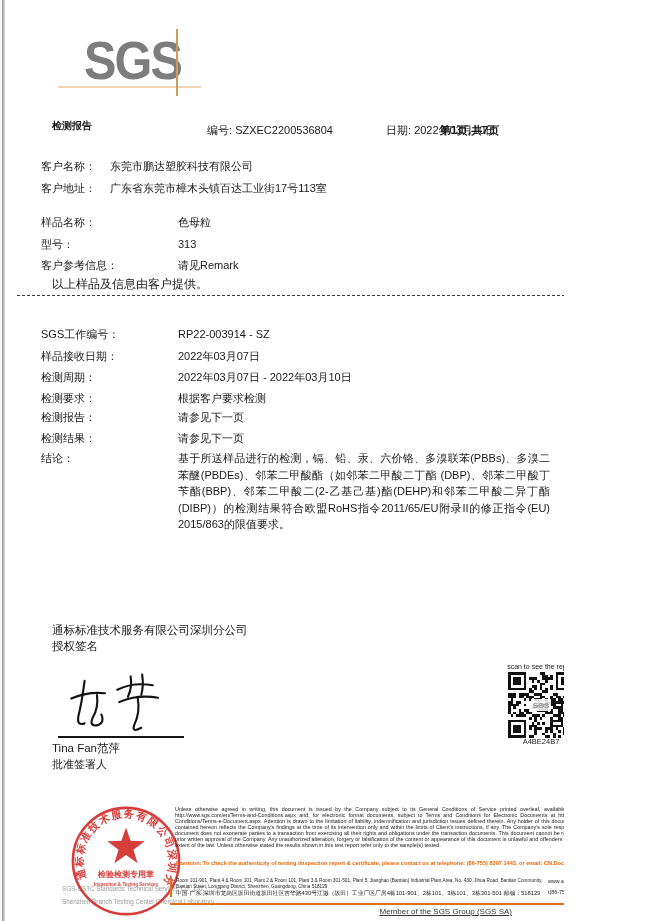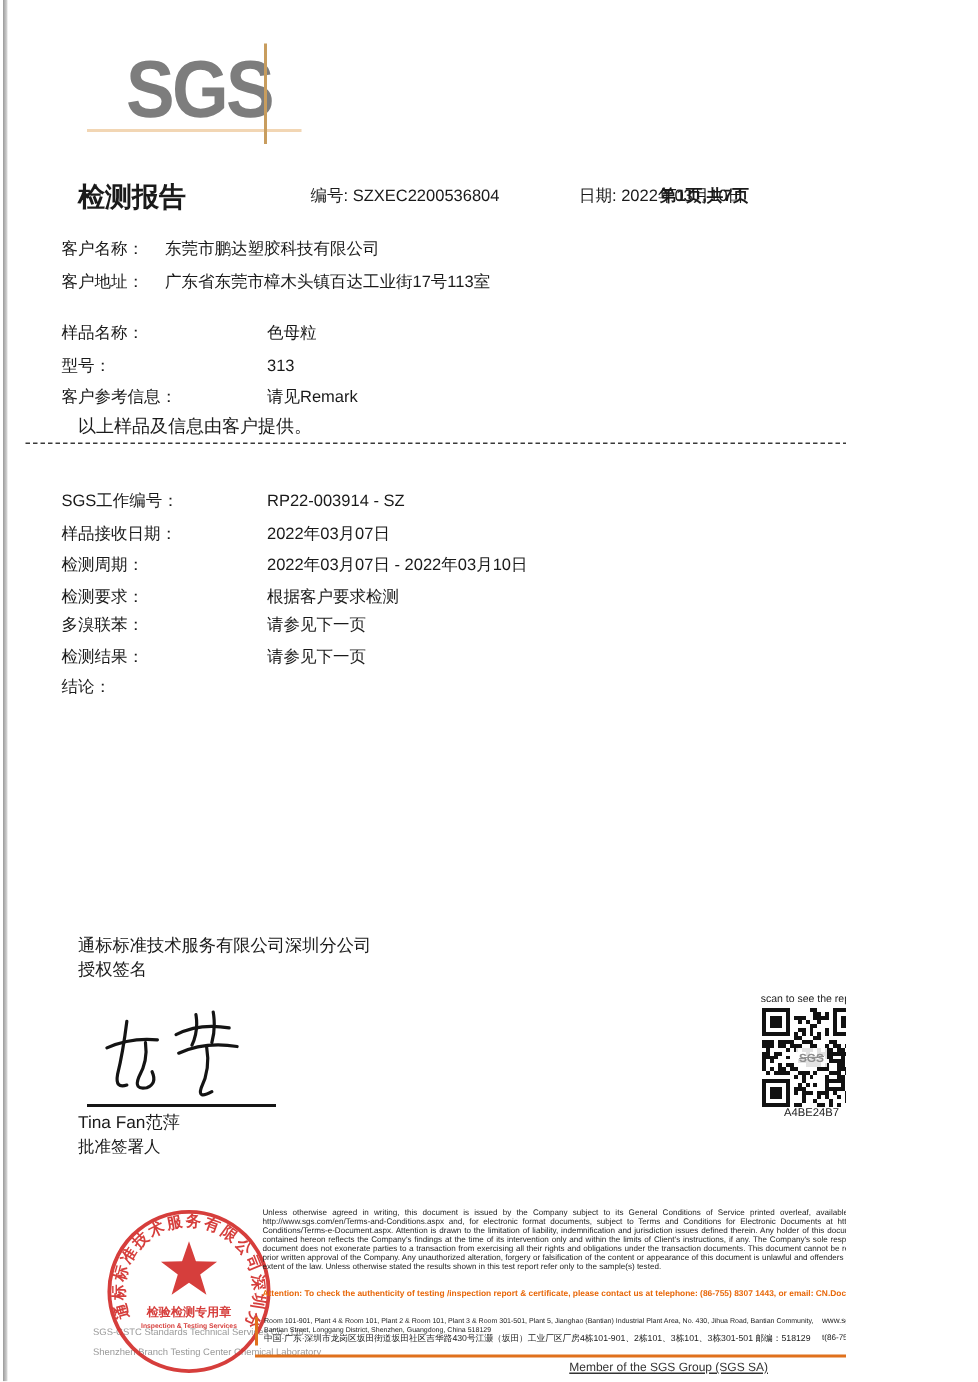--- a/index.html
+++ b/index.html
@@ -12,21 +12,21 @@
     background:linear-gradient(to right,#9a9a9a,#dcdcdc); }
 
   
   .logo { position:absolute; left:84px; top:33px; font-size:54px; font-weight:bold;
     color:#7d7d7d; letter-spacing:-2px; line-height:1;
     transform:scaleX(0.9); transform-origin:left top; }
   .cross-h { position:absolute; left:58px; top:86px; width:143px; height:2px; background:#f2d6b4; }
   .cross-v { position:absolute; left:176px; top:29px; width:2px; height:67px; background:#c89d5e; }
 
   
-  .doc-title { position:absolute; left:52px; top:119px; font-size:18px; font-weight:bold; }
+  .doc-title { position:absolute; left:52px; top:119px; font-size:10px; font-weight:bold; }
   .hdr { position:absolute; top:123px; font-size:11px; white-space:nowrap; }
   .hdr-no   { left:207px; }
   .hdr-date { left:345px;margin-left:41px; }
   .hdr-page { left:440px;font-weight:bold; }
 
   
   .frow { position:absolute; left:0; width:652px; font-size:11px; line-height:14px; }
   .flabel { position:absolute; left:41px; white-space:nowrap; }
   .v110 { position:absolute; left:110px; white-space:nowrap; }
   .v178 { position:absolute; left:178px; white-space:nowrap; }
@@ -118,31 +118,32 @@
   </div>
   <div class="frow" style="top:370px">
     <span class="flabel">检测周期：</span>
     <span class="v178">2022年03月07日 - 2022年03月10日</span>
   </div>
   <div class="frow" style="top:391px">
     <span class="flabel">检测要求：</span>
     <span class="v178">根据客户要求检测</span>
   </div>
   <div class="frow" style="top:410px">
-    <span class="flabel">多溴联苯：</span>
+    <span class="flabel">检测报告：</span>
     <span class="v178">请参见下一页</span>
   </div>
   <div class="frow" style="top:431px">
     <span class="flabel">检测结果：</span>
     <span class="v178">请参见下一页</span>
   </div>
 
   <div class="frow" style="top:451px">
     <span class="flabel">结论：</span>
   </div>
+  <div class="concl-text">基于所送样品进行的检测，镉、铅、汞、六价铬、多溴联苯(PBBs)、多溴二苯醚(PBDEs)、邻苯二甲酸酯（如邻苯二甲酸二丁酯 (DBP)、邻苯二甲酸丁苄酯(BBP)、邻苯二甲酸二(2-乙基己基)酯(DEHP)和邻苯二甲酸二异丁酯(DIBP)）的检测结果符合欧盟RoHS指令2011/65/EU附录II的修正指令(EU) 2015/863的限值要求。</div>
 
   <div class="sign-company">通标标准技术服务有限公司深圳分公司</div>
   <div class="sign-label">授权签名</div>
   <svg class="signature" viewBox="0 0 130 70" aria-hidden="true">
     <g fill="none" stroke="#141414" stroke-width="2.4" stroke-linecap="round">
       <path d="M10 30 Q28 22 48 24"></path>
       <path d="M25 10 Q22 34 18 50 Q16 61 25 58"></path>
       <path d="M39 26 Q41 40 34 52 Q30 62 40 60 Q48 57 44 48"></path>
       <path d="M62 20 Q80 11 102 15"></path>
       <path d="M77 5 Q79 17 74 28"></path>

